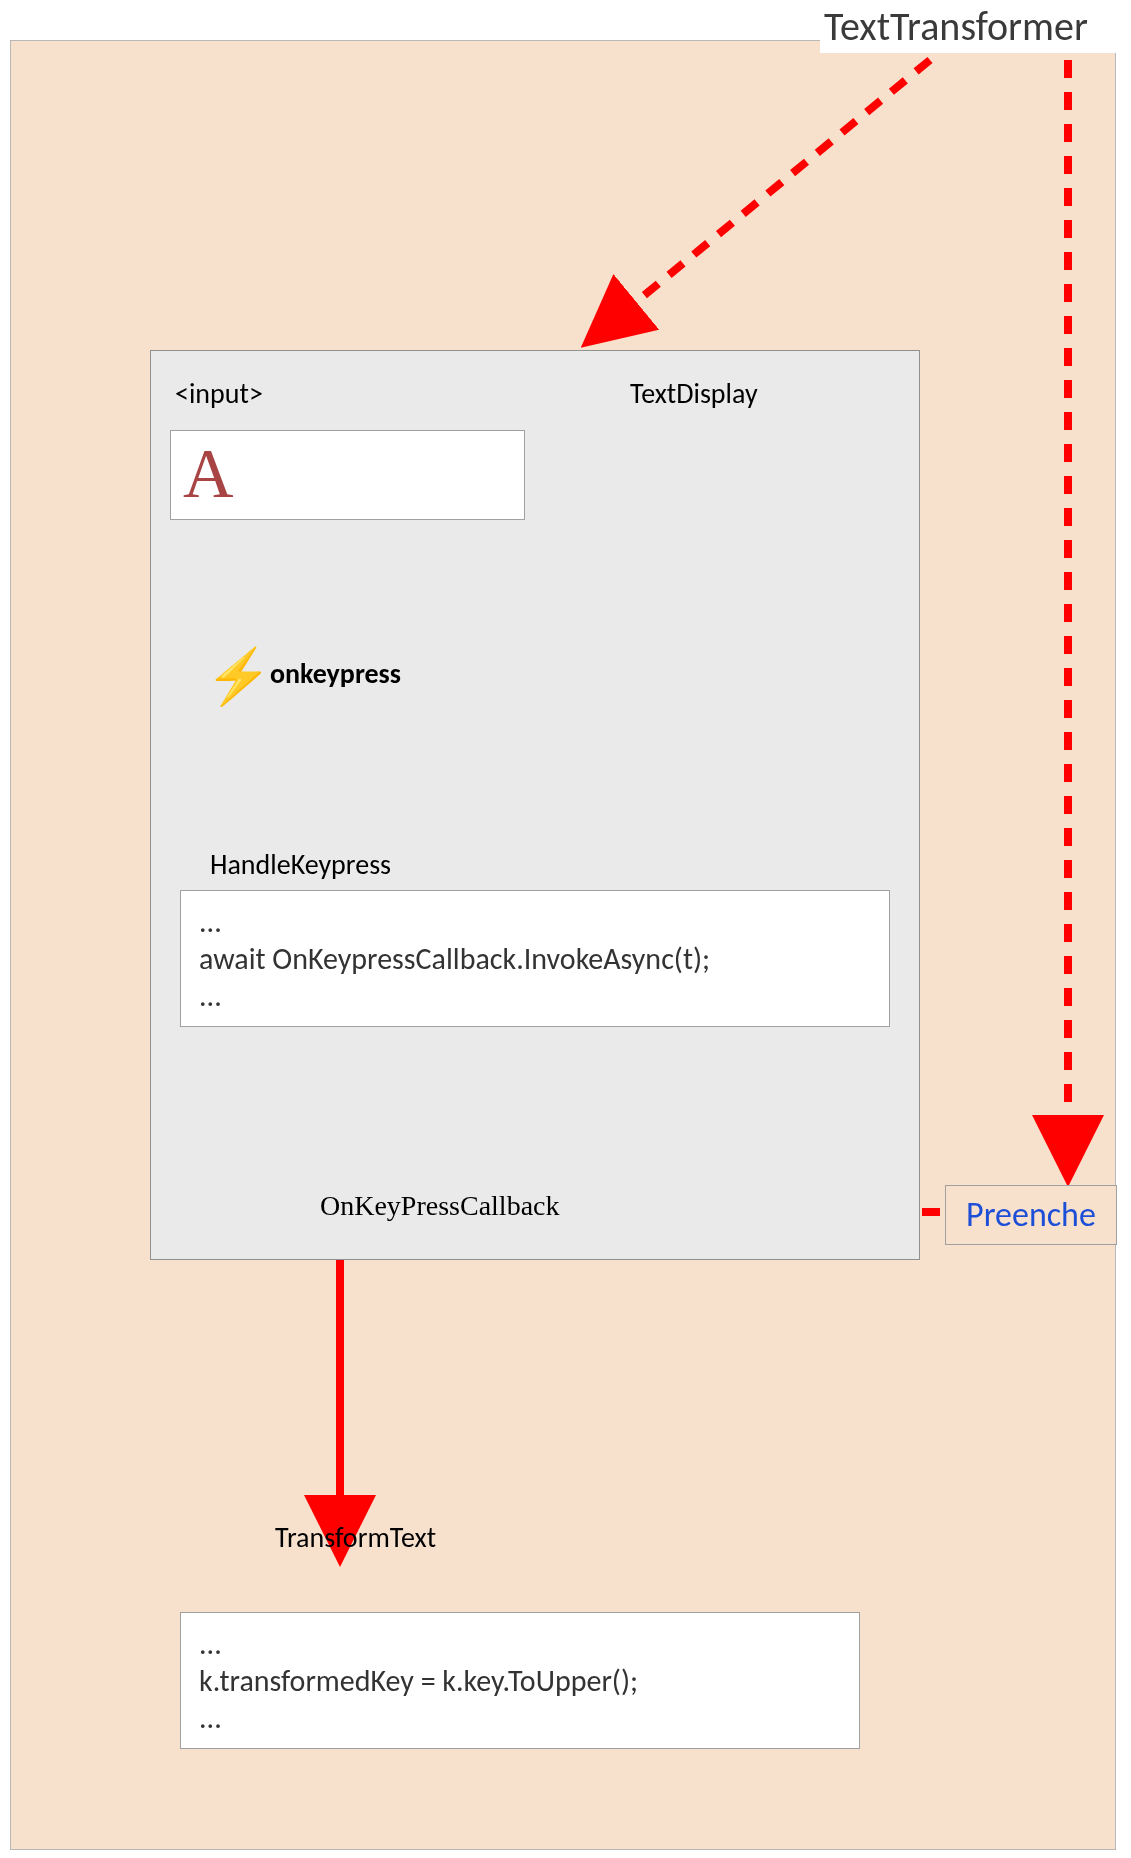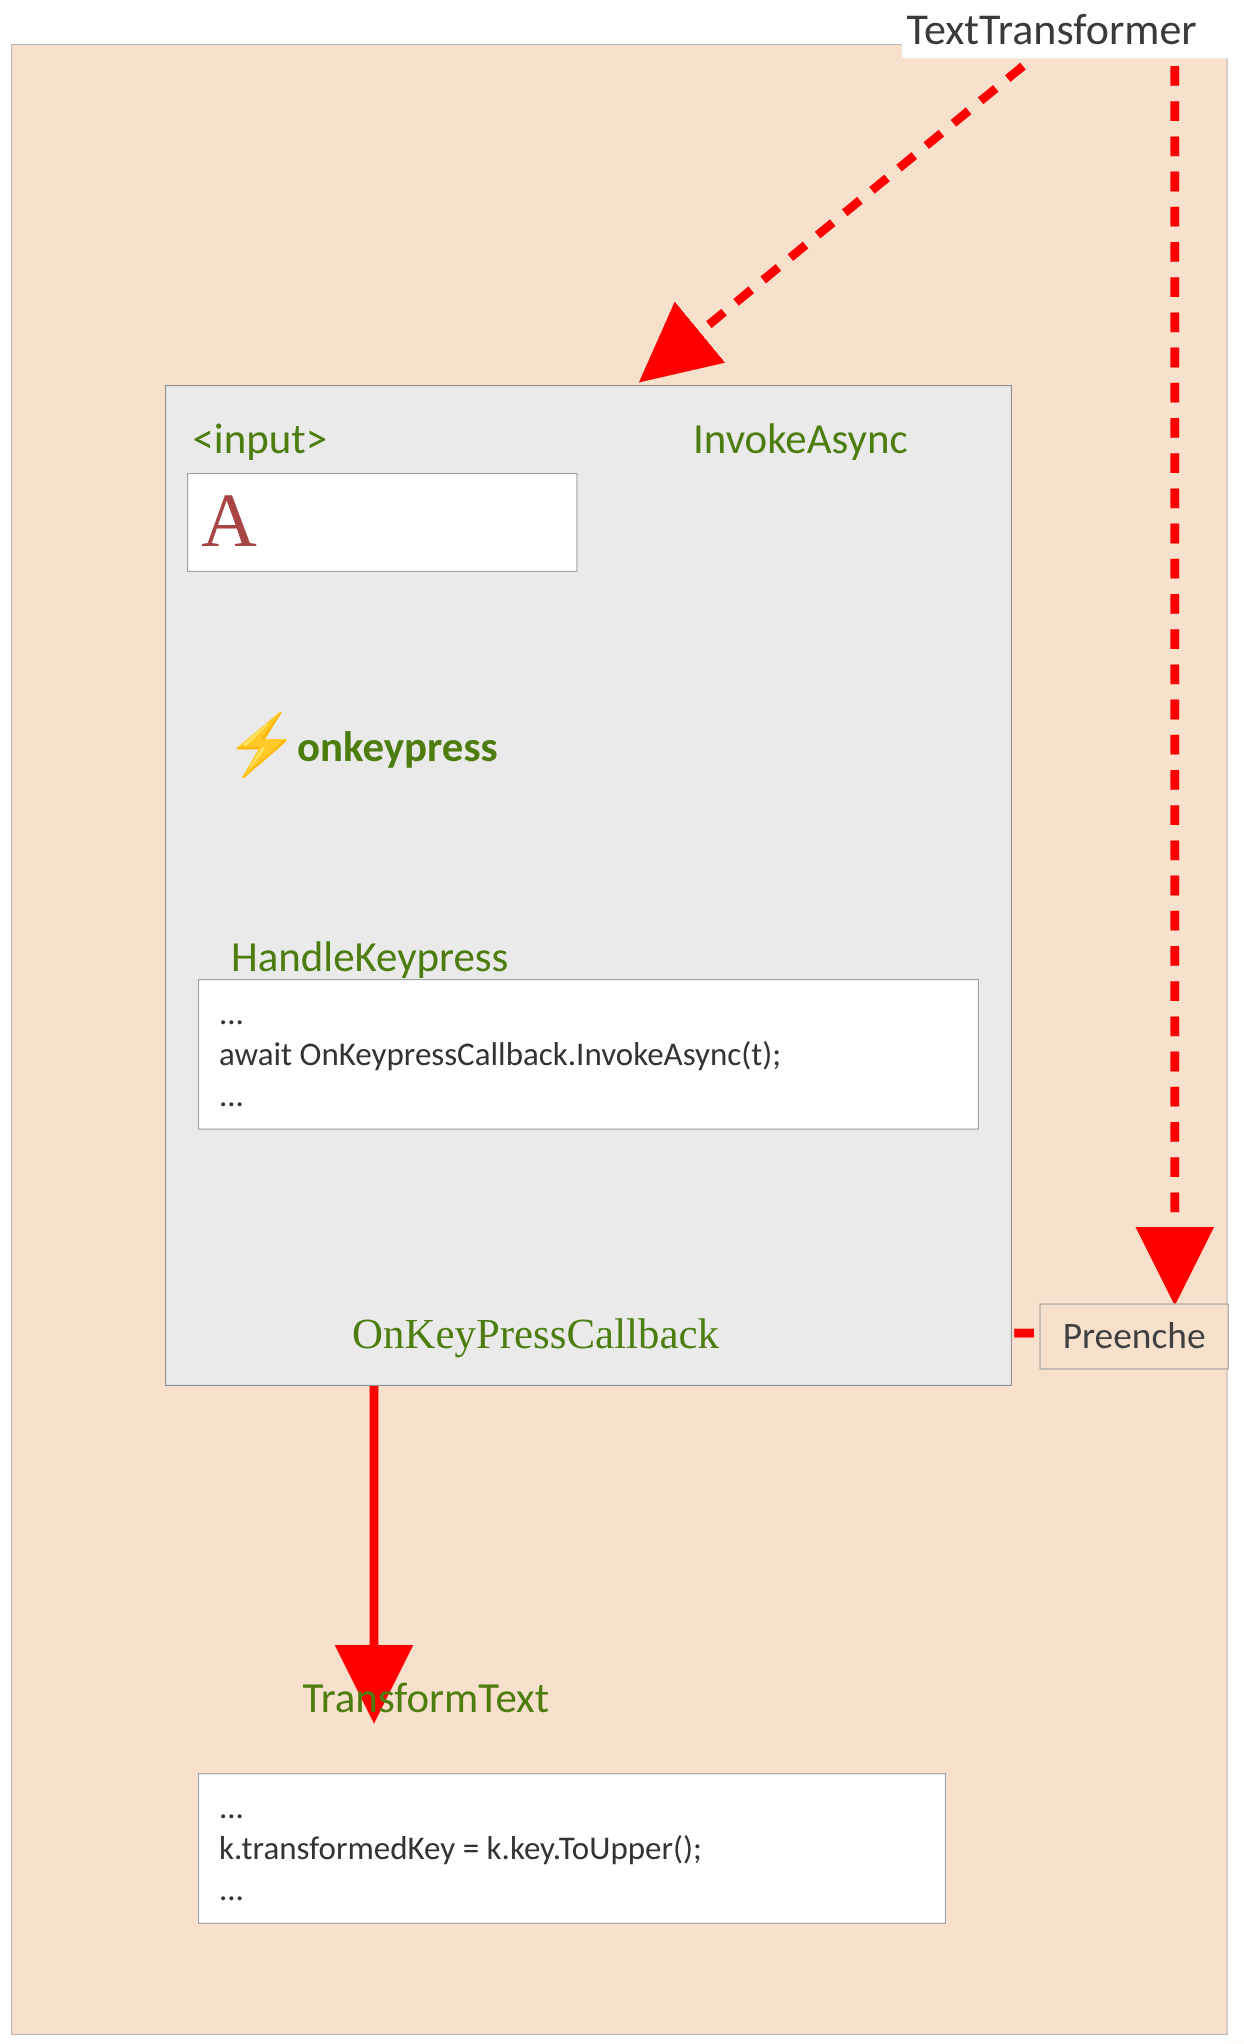--- a/index.html
+++ b/index.html
@@ -54,22 +54,22 @@
     left: 150px;
     top: 350px;
     width: 770px;
     height: 910px;
     background: #eaeaea;
     border: 1px solid #909090;
     box-sizing: border-box;
   }
   .lbl {
     position: absolute;
-    font-size: 39px;
-    color: #4d7c0f;
+    font-size: 28px;
+    color: #000000;
   }
   .input-box {
     position: absolute;
     left: 170px;
     top: 430px;
     width: 355px;
     height: 90px;
     background: #ffffff;
     border: 1px solid #a0a0a0;
     box-sizing: border-box;
@@ -96,21 +96,21 @@
   }
   .label-preenche {
     position: absolute;
     left: 945px;
     top: 1185px;
     width: 170px;
     height: 58px;
     background: #f8e1cc;
     border: 1px solid #a0a0a0;
     font-size: 34px;
-    color: #404040;
+    color: #1d4ed8;
     text-align: center;
     line-height: 58px;
   }
   svg.arrows {
     position: absolute;
     left: 0;
     top: 0;
     width: 1131px;
     height: 1858px;
     pointer-events: none;
@@ -141,21 +141,21 @@
 
     <line x1="340" y1="1240" x2="340" y2="1555" stroke="#ff0000" stroke-width="8" marker-end="url(#arrRed)"></line>
   </svg>
 
   <div class="label-transformer">TextTransformer</div>
 
 
   <div class="inner-box"></div>
 
   <div class="lbl" style="left:175px; top:376px;">&lt;input&gt;</div>
-  <div class="lbl" style="left:630px; top:376px;">InvokeAsync</div>
+  <div class="lbl" style="left:630px; top:376px;">TextDisplay</div>
 
   <div class="input-box">A</div>
 
   <span class="bolt" style="left:205px; top:650px;">⚡</span>
   <div class="lbl" style="left:270px; top:656px;font-weight:bold;">onkeypress</div>
 
   <div class="lbl" style="left:210px; top:847px;">HandleKeypress</div>
   <div class="code-box" style="left:180px; top:890px; width:710px;">...
 await OnKeypressCallback.InvokeAsync(t);
 ...</div>

